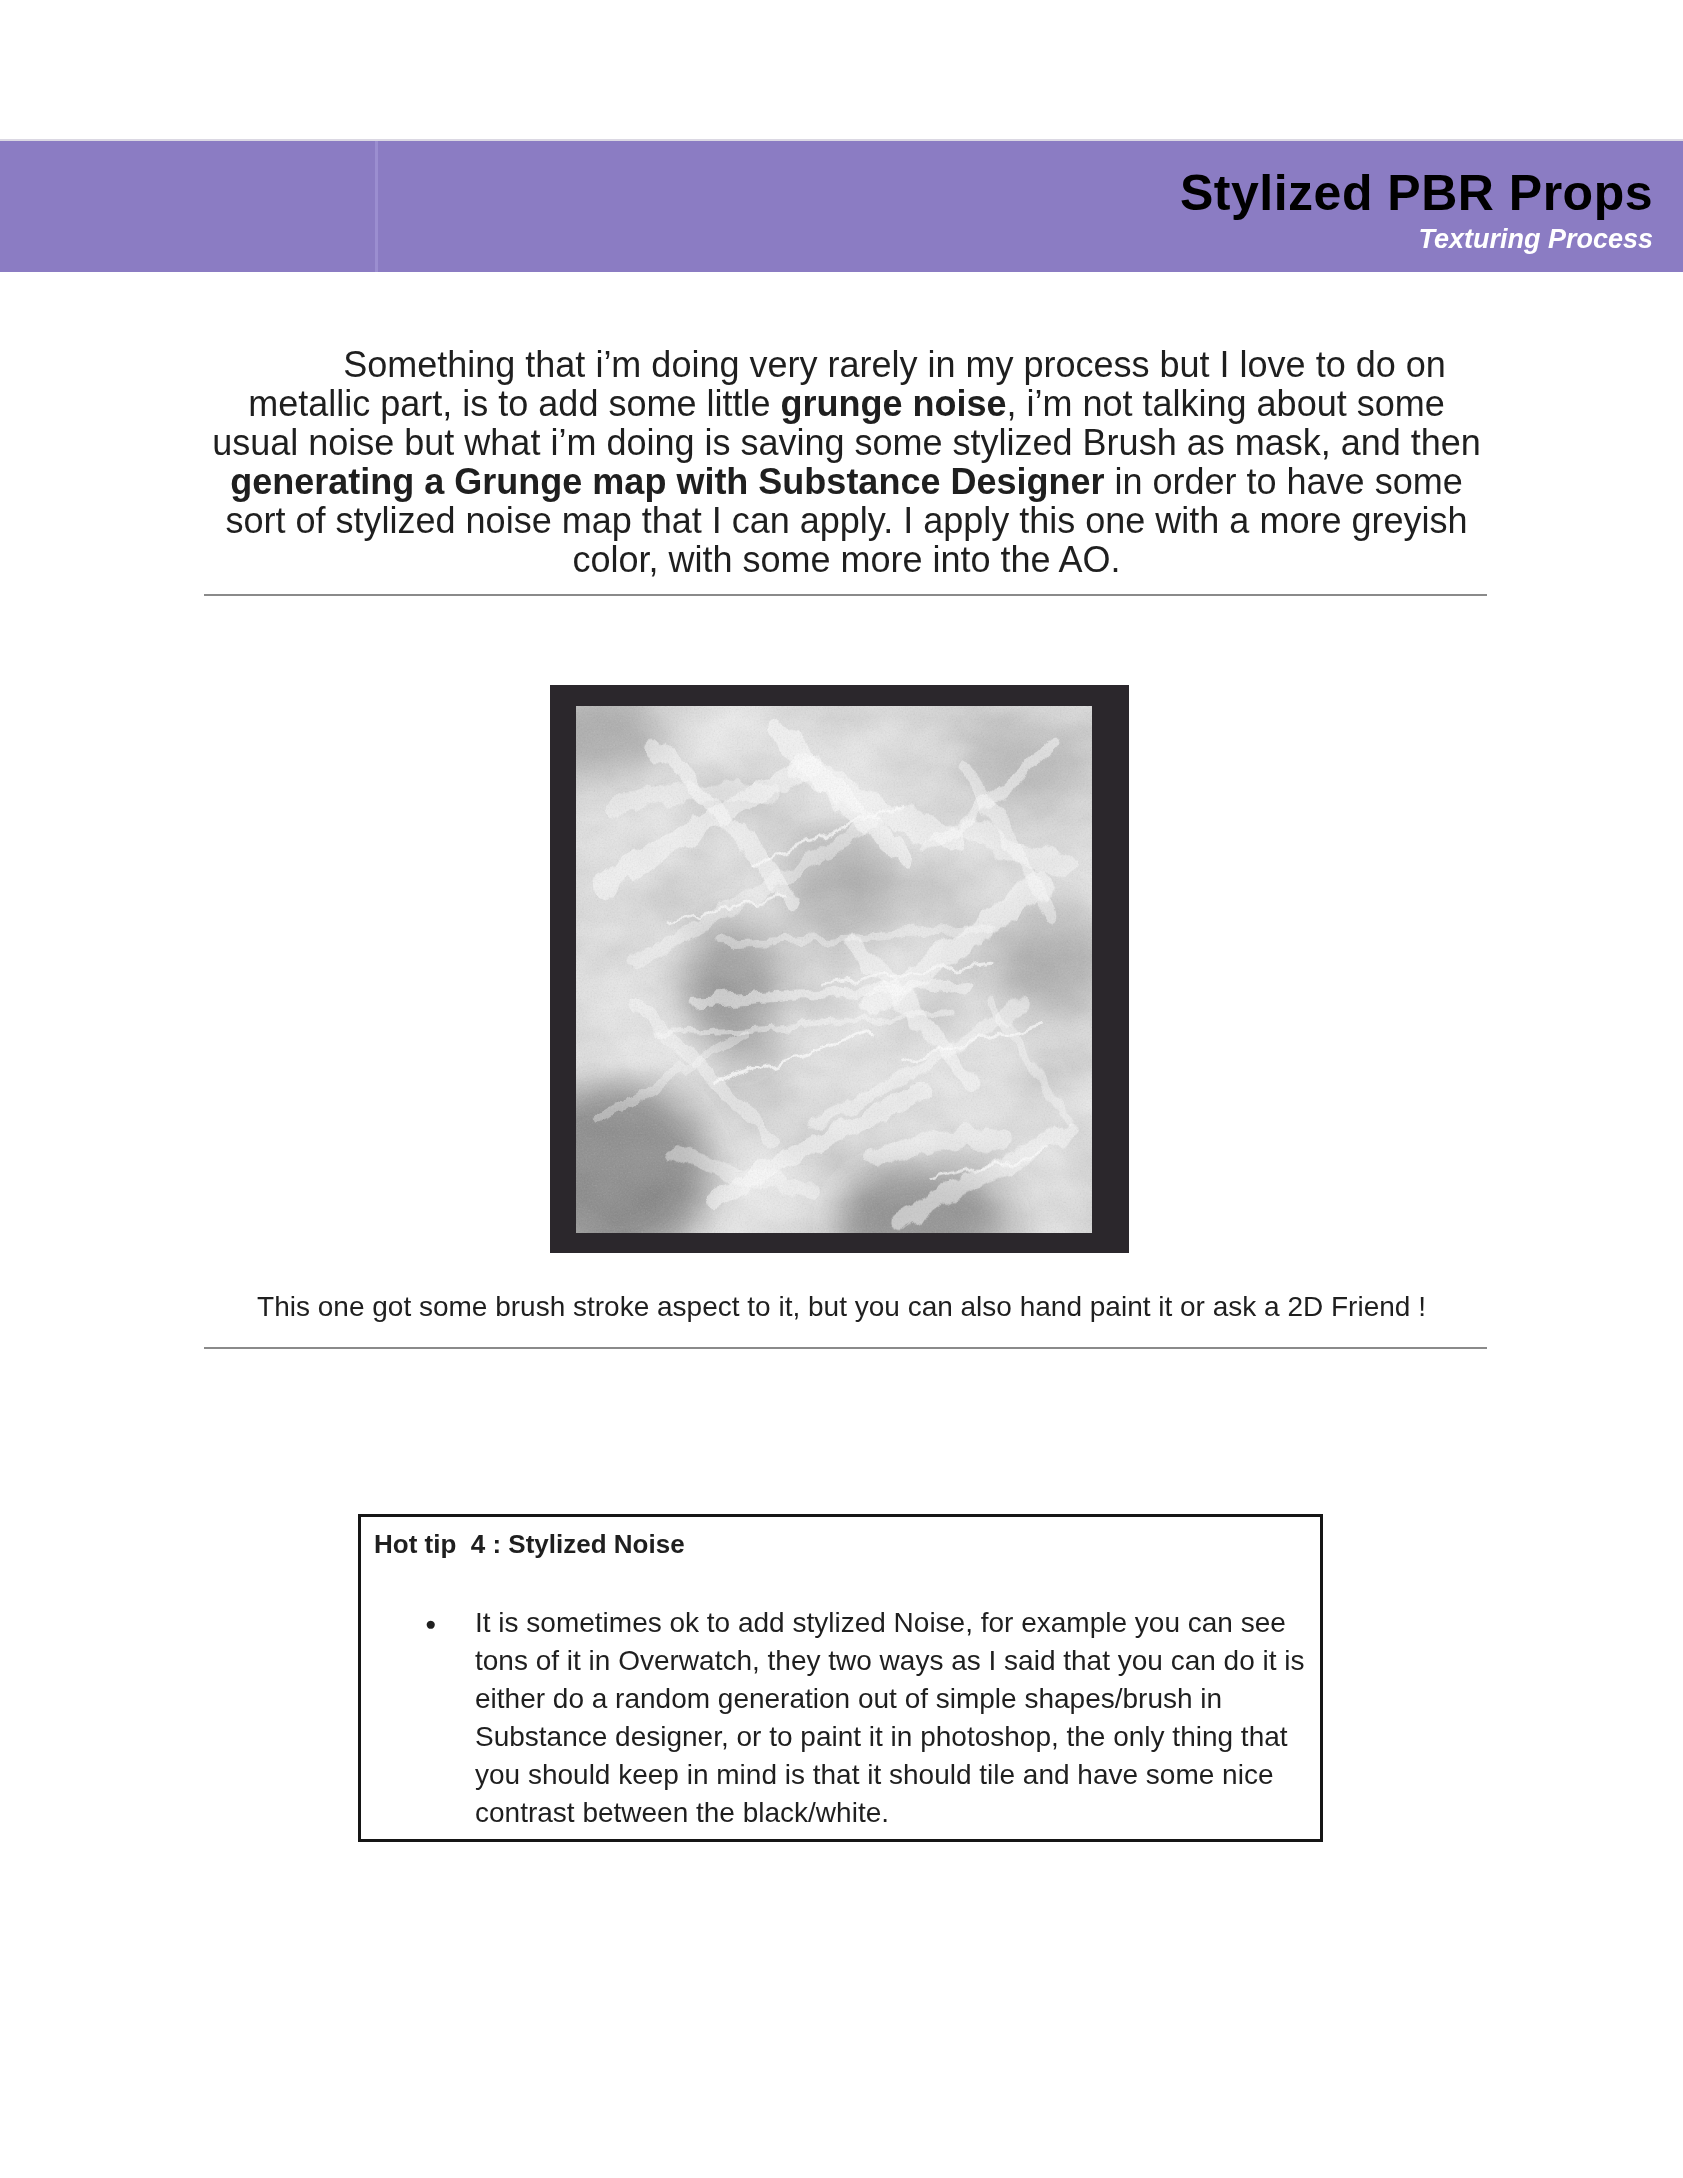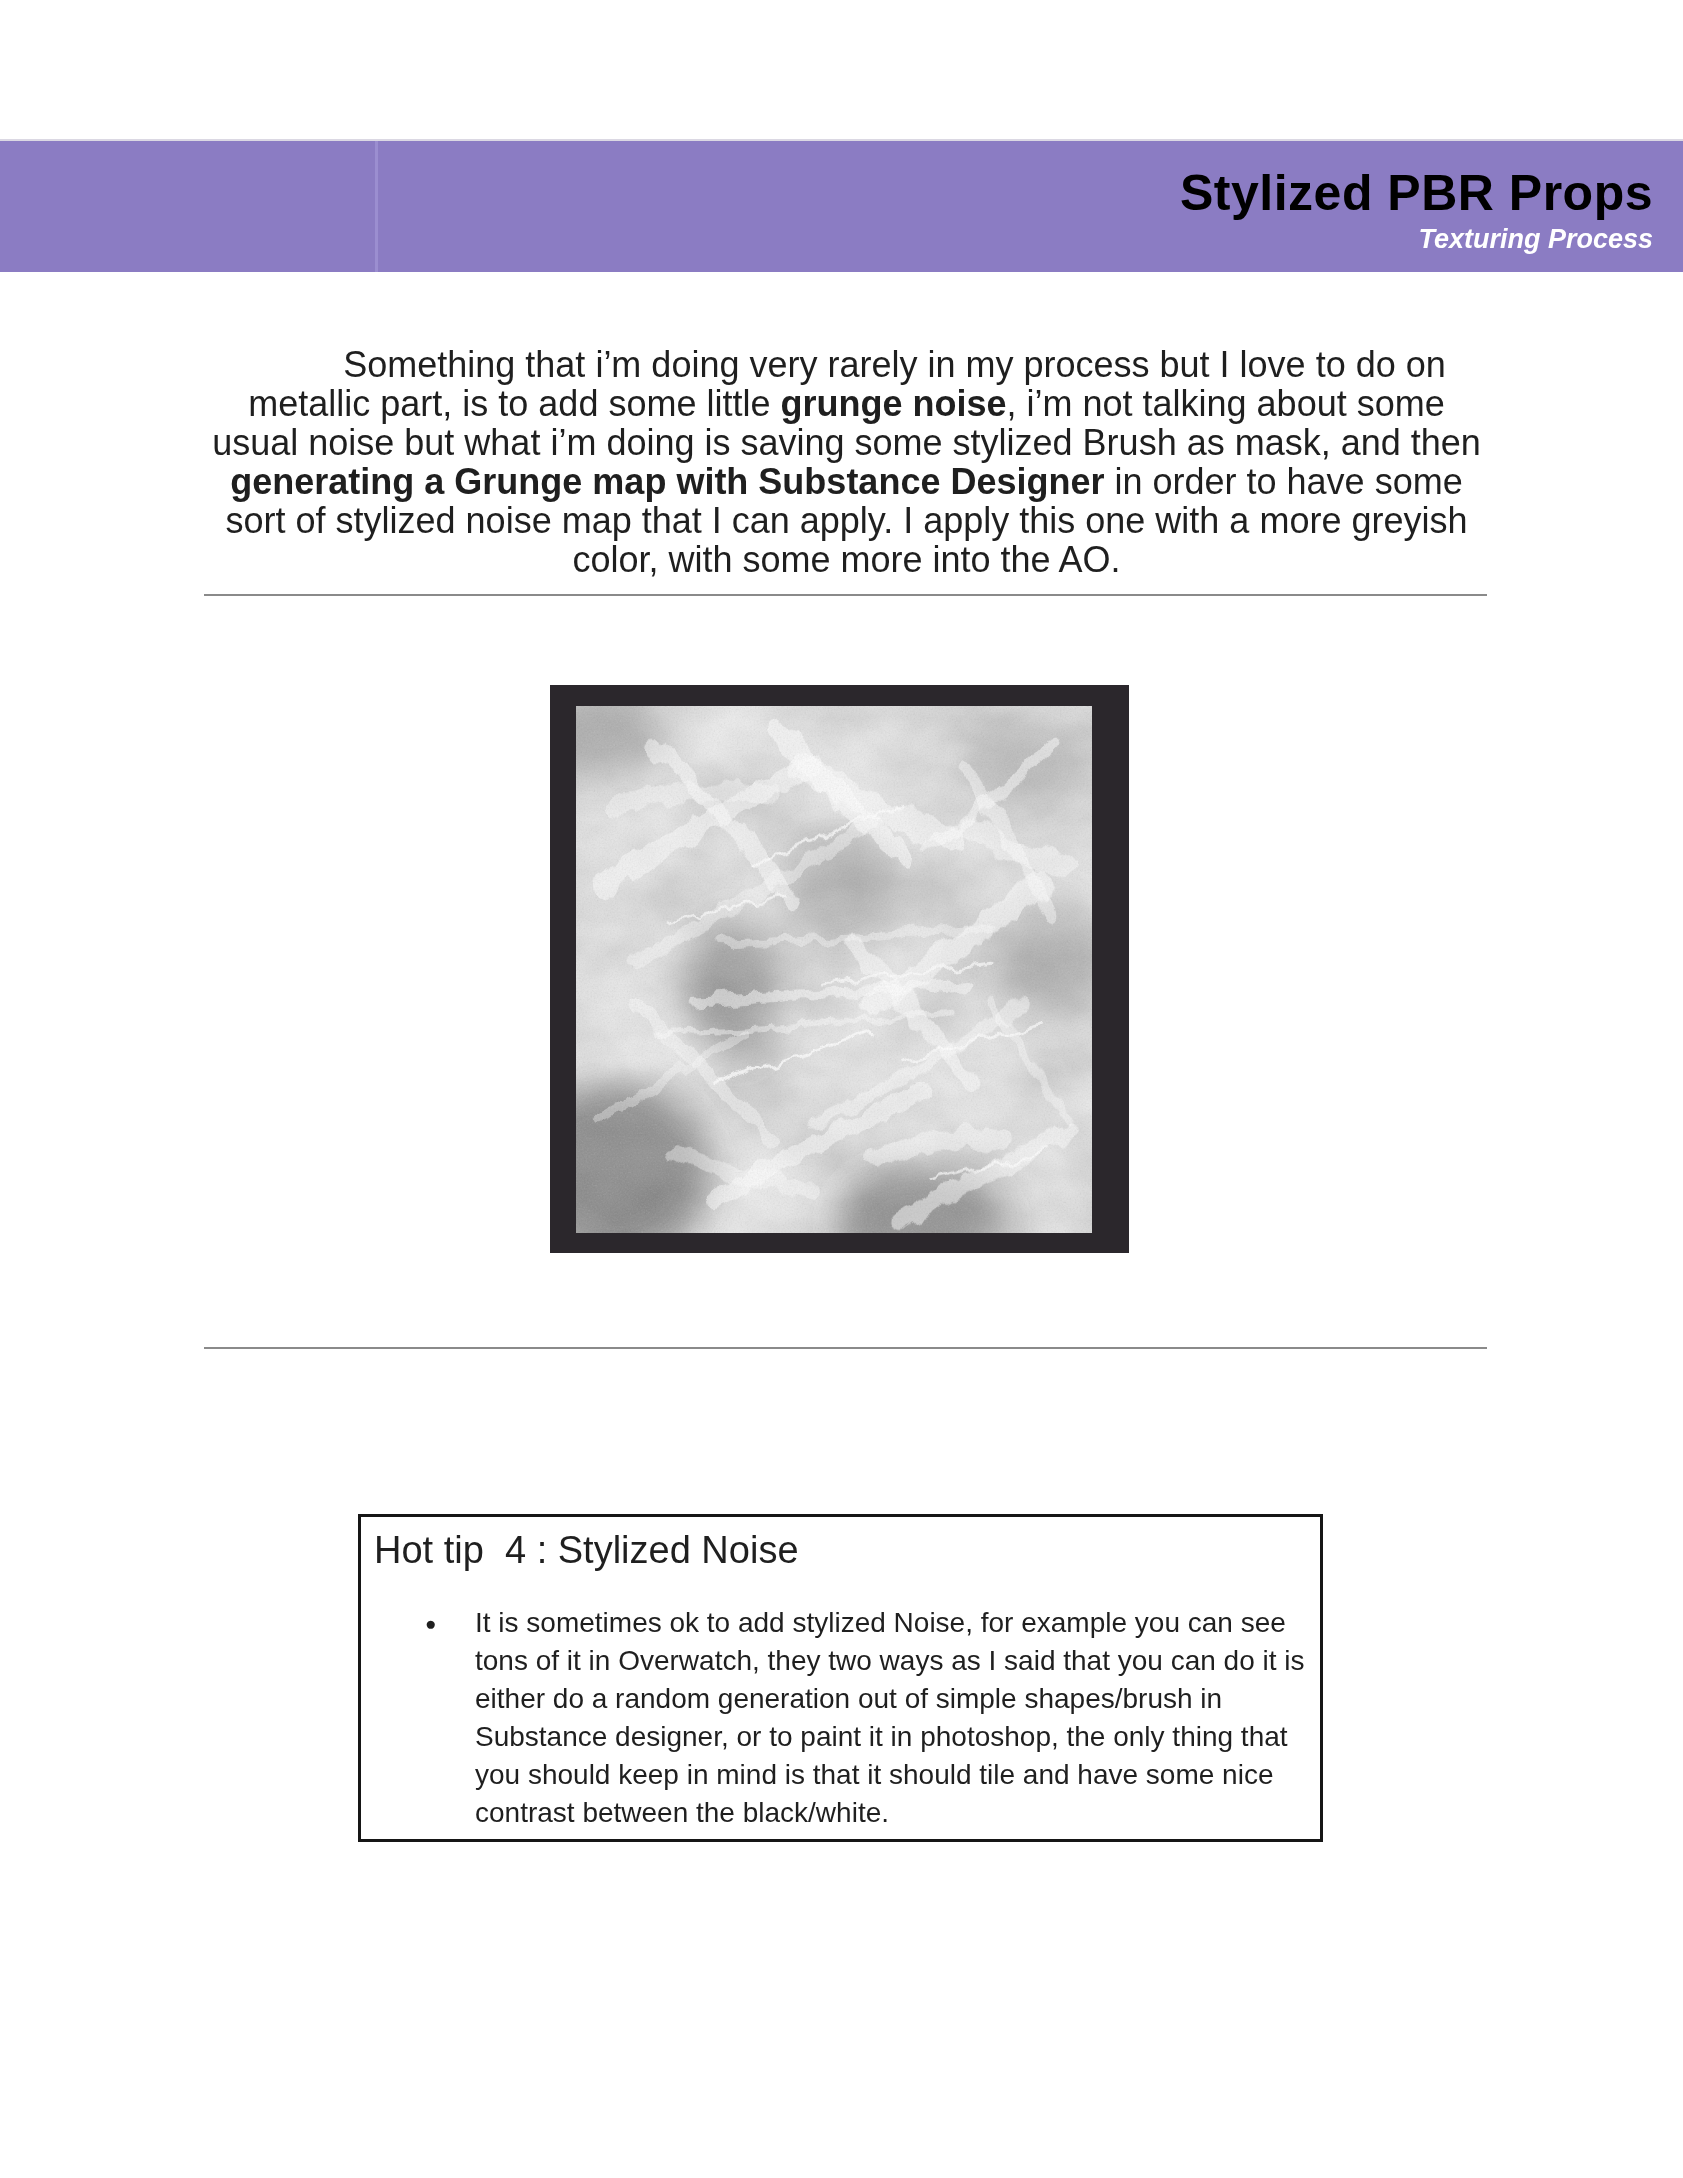--- a/index.html
+++ b/index.html
@@ -71,21 +71,21 @@
 
   
   .hot-tip {
     position:absolute; left:358px; top:1514px; width:965px; height:328px;
     border:3px solid #161616;
     box-sizing:border-box;
     background:#ffffff;
   }
   .hot-tip-title {
     position:absolute; left:13px; top:12px;
-    font-size:38px; font-weight:normal;
+    font-size:26px; font-weight:bold;
     white-space:pre-wrap;
   }
   .hot-tip-list {
     position:absolute; left:64px; top:87px; width:893px;
     margin:0; padding:0; list-style:none;
   }
   .hot-tip-item {
     position:relative;
     padding-left:50px;
     font-size:28px; line-height:38px;
@@ -176,20 +176,21 @@
         <path d="M 180 160 L 330 100" stroke-width="3" opacity="0.75"></path>
         <path d="M 330 360 L 470 320" stroke-width="3" opacity="0.7"></path>
         <path d="M 90 220 L 210 190" stroke-width="2.5" opacity="0.7"></path>
         <path d="M 360 480 L 480 450" stroke-width="3" opacity="0.7"></path>
       </g>
 
       <rect x="0" y="0" width="522" height="533" filter="url(#grain)" opacity="0.2"></rect>
     </svg>
   </figure>
 
+  <div class="caption">This one got some brush stroke aspect to it, but you can also hand paint it or ask a 2D Friend !</div>
 
   <div class="divider divider-2"></div>
 
   <section class="hot-tip">
     <div class="hot-tip-title">Hot tip  4 : Stylized Noise</div>
     <ul class="hot-tip-list">
       <li class="hot-tip-item">
         <span class="bullet">●</span>
         <span>It is sometimes ok to add stylized Noise, for example you can see tons of it in Overwatch, they two ways as I said that you can do it is either do a random generation out of simple shapes/brush in Substance designer, or to paint it in photoshop, the only thing that you should keep in mind is that it should tile and have some nice contrast between the black/white.</span>
       </li>

